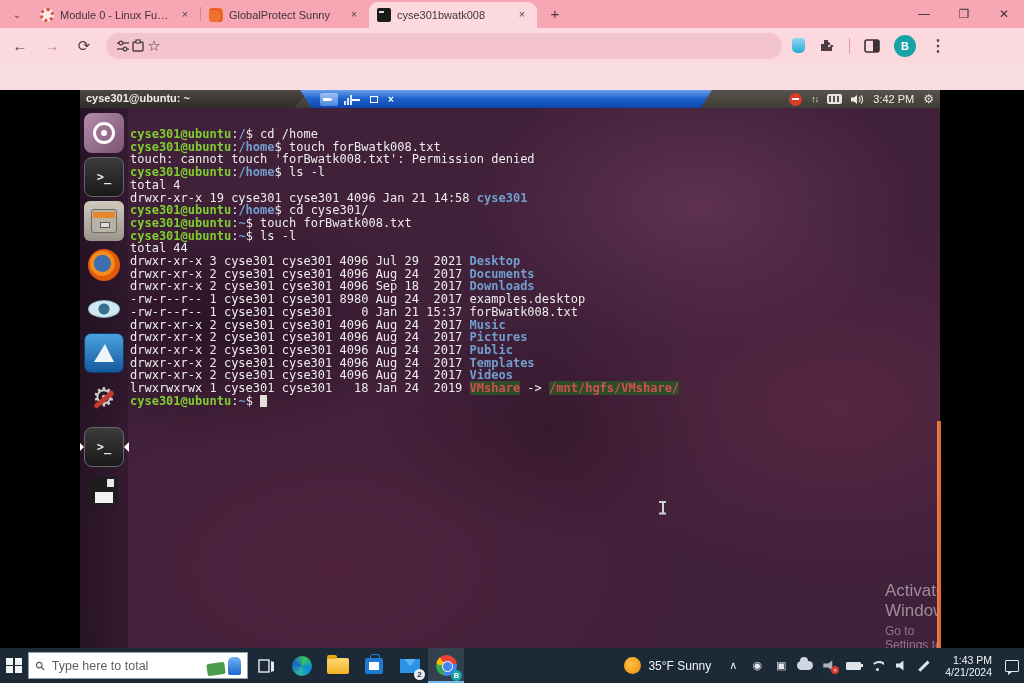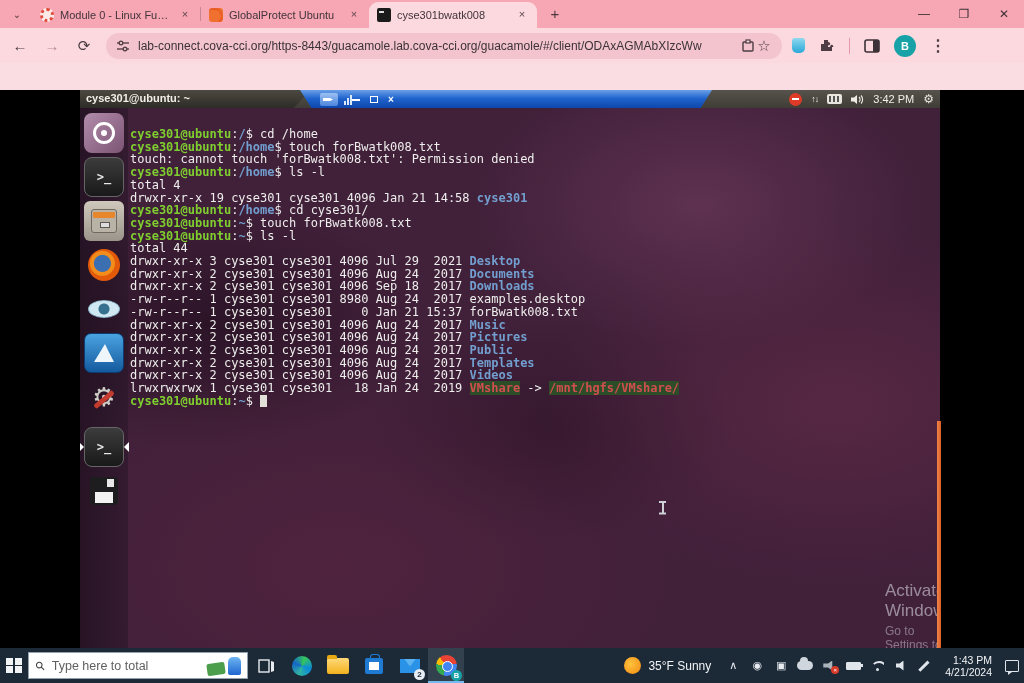--- a/index.html
+++ b/index.html
@@ -170,21 +170,21 @@
 <div class="tabstrip">
   <div class="tab-search">⌄</div>
   <div class="tab">
     <div class="fav fav-canvas"></div>
     <div class="title">Module 0 - Linux Fundamental</div>
     <div class="close">×</div>
   </div>
   <div class="tab-divider"></div>
   <div class="tab">
     <div class="fav fav-gp"></div>
-    <div class="title">GlobalProtect Ubuntu</div>
+    <div class="title">GlobalProtect Sunny</div>
     <div class="close">×</div>
   </div>
   <div class="tab active">
     <div class="fav fav-term"></div>
     <div class="title">cyse301bwatk008</div>
     <div class="close">×</div>
   </div>
   <div class="newtab">+</div>
   <div class="winctl">
     <div>—</div>
@@ -201,21 +201,20 @@
     <span class="omni-ic">
       <svg width="14" height="14" viewBox="0 0 14 14">
           <g stroke="#584349" stroke-width="1.4" fill="none">
             <line x1="1" y1="4" x2="13" y2="4"></line>
             <line x1="1" y1="10" x2="13" y2="10"></line>
             <circle cx="5" cy="4" r="1.8" fill="#fbd9df"></circle>
             <circle cx="9" cy="10" r="1.8" fill="#fbd9df"></circle>
           </g>
         </svg>
     </span>
-    <span class="omni-url">lab-connect.cova-cci.org/https-8443/guacamole.lab.cova-cci.org/guacamole/#/client/ODAxAGMAbXIzcWw</span>
     <span class="ic16">
       <svg width="14" height="14" viewBox="0 0 14 14">
           <rect x="2" y="3" width="10" height="9" rx="1" fill="none" stroke="#4e3d44" stroke-width="1.4"></rect>
           <rect x="5" y="1" width="4" height="3" fill="#fbd9df" stroke="#4e3d44" stroke-width="1.2"></rect>
         </svg>
     </span>
     <span class="ic16" style="font-size:15px">☆</span>
   </div>
   <div class="tb-right">
     <div class="ext-teal"></div>

